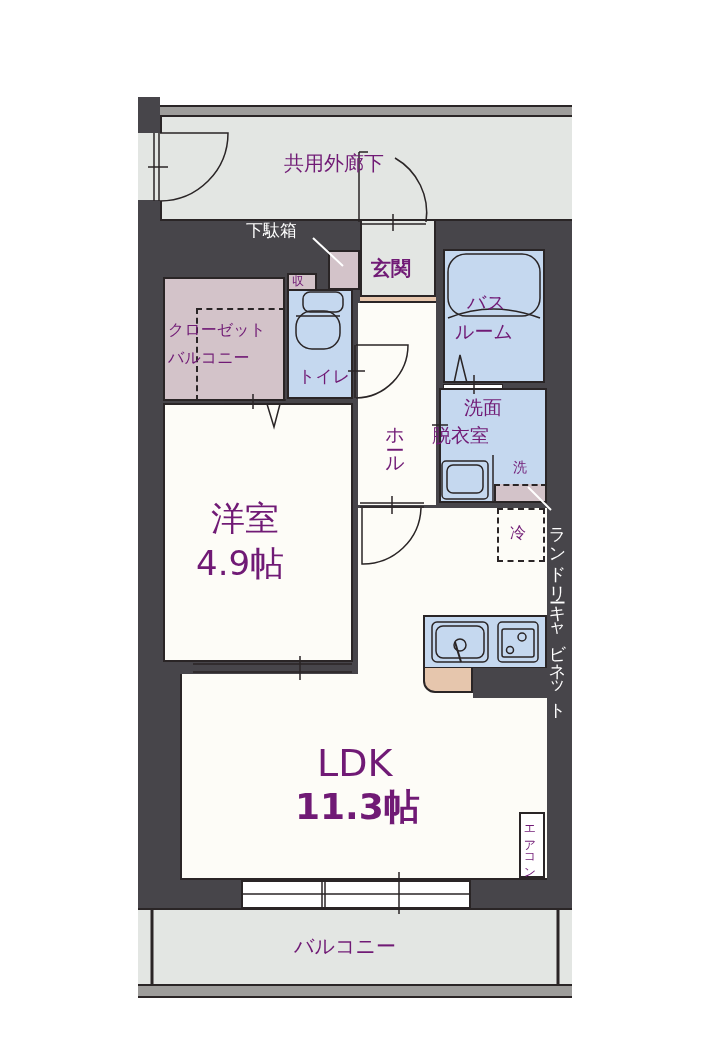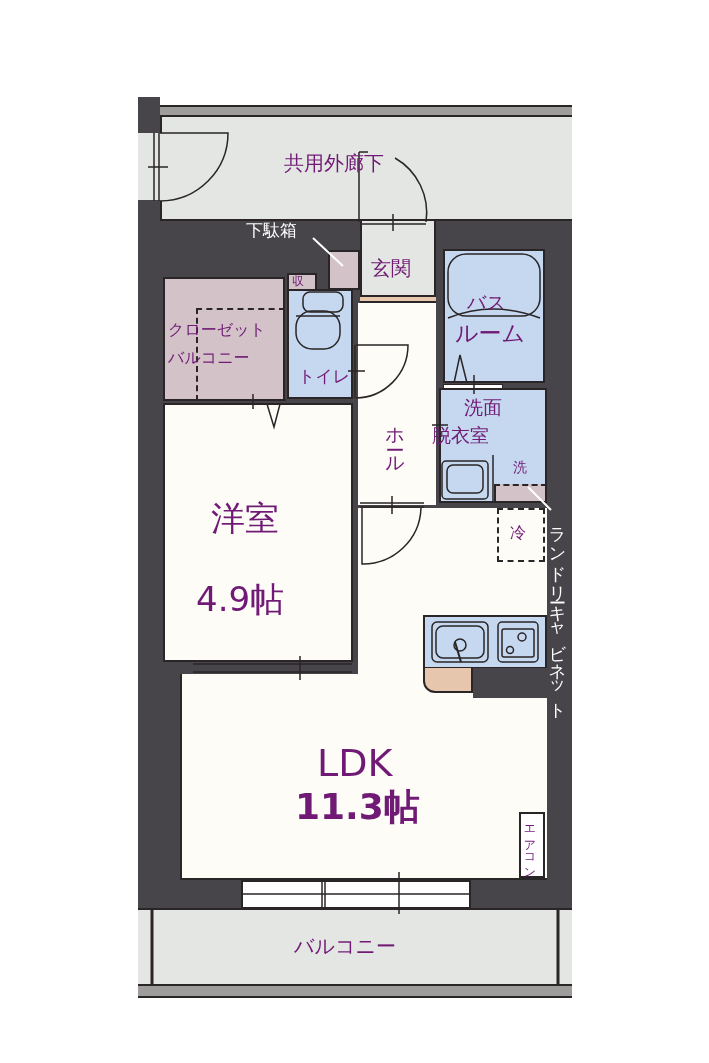--- a/index.html
+++ b/index.html
@@ -124,31 +124,31 @@
       <line x1="325" y1="880" x2="325" y2="909"></line>
     <line x1="399" y1="872" x2="399" y2="914"></line>
 
     <line x1="152" y1="910" x2="152" y2="984" stroke-width="3"></line>
     <line x1="558" y1="910" x2="558" y2="984" stroke-width="3"></line>
   </g>
 </svg>
 
 <span class="lbl" style="left:284px;top:153px;font-size:20px;">共用外廊下</span>
 <span class="lbl-w" style="left:246px;top:222px;font-size:17px;">下駄箱</span>
-<span class="lbl" style="left:371px;top:258px;font-size:20px;">玄関</span>
+<span class="lbl" style="left:371px;top:258px;font-size:20px;font-weight:bold;">玄関</span>
 <span class="lbl" style="left:292px;top:275px;font-size:12px;">収</span>
 <span class="lbl" style="left:168px;top:322px;font-size:16px;">クローゼット</span>
 <span class="lbl" style="left:168px;top:350px;font-size:16px;">バルコニー</span>
 <span class="lbl" style="left:298px;top:368px;font-size:17px;">トイレ</span>
 <span class="lbl" style="left:467px;top:293px;font-size:19px;">バス</span>
-<span class="lbl" style="left:455px;top:322px;font-size:23px;">ルーム</span>
+<span class="lbl" style="left:455px;top:322px;font-size:19px;">ルーム</span>
 <span class="lbl" style="left:464px;top:398px;font-size:19px;">洗面</span>
 <span class="lbl" style="left:432px;top:426px;font-size:19px;">脱衣室</span>
 <span class="lbl" style="left:513px;top:460px;font-size:14px;">洗</span>
 <span class="lbl" style="left:386px;top:414px;font-size:19px;writing-mode:vertical-rl;letter-spacing:4px;">ホール</span>
 <span class="lbl" style="left:211px;top:501px;font-size:34px;">洋室</span>
-<span class="lbl" style="left:196px;top:546px;font-size:34px;margin-top:36px;">4.9帖</span>
+<span class="lbl" style="left:196px;top:546px;font-size:34px;">4.9帖</span>
 <span class="lbl" style="left:510px;top:525px;font-size:16px;">冷</span>
 <span class="lbl-w" style="left:549px;top:516px;font-size:17px;writing-mode:vertical-rl;">ランドリーキャビネット</span>
 <span class="lbl" style="left:317px;top:744px;font-size:38px;">LDK</span>
 <span class="lbl" style="left:295px;top:789px;font-size:36px;font-weight:bold;">11.3帖</span>
 <span class="lbl" style="left:524px;top:818px;font-size:12px;writing-mode:vertical-rl;">エアコン</span>
 <span class="lbl" style="left:294px;top:936px;font-size:20px;">バルコニー</span>
 
 </body></html>

